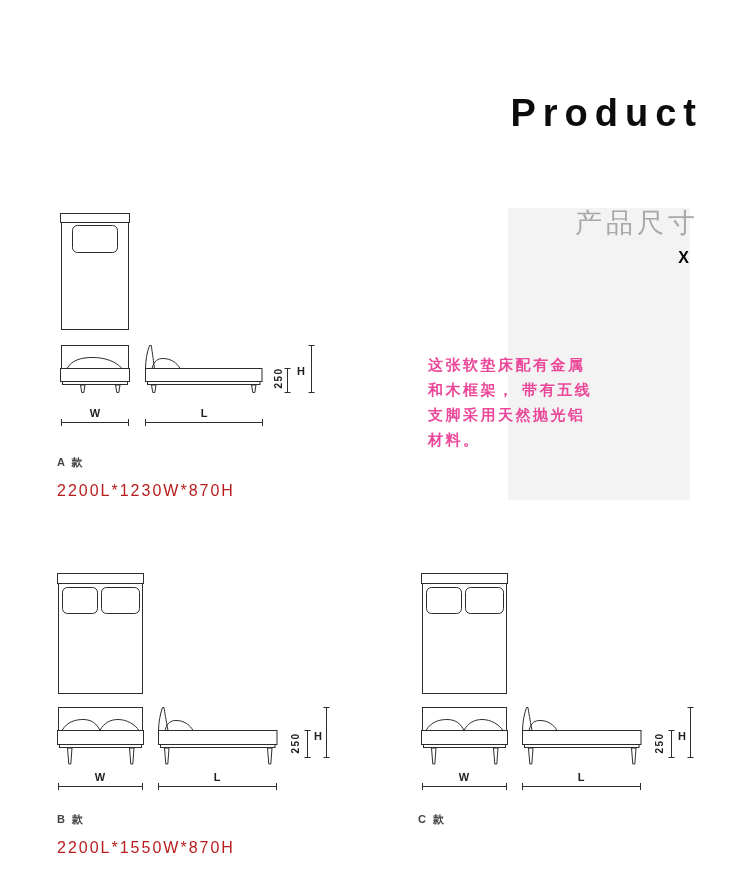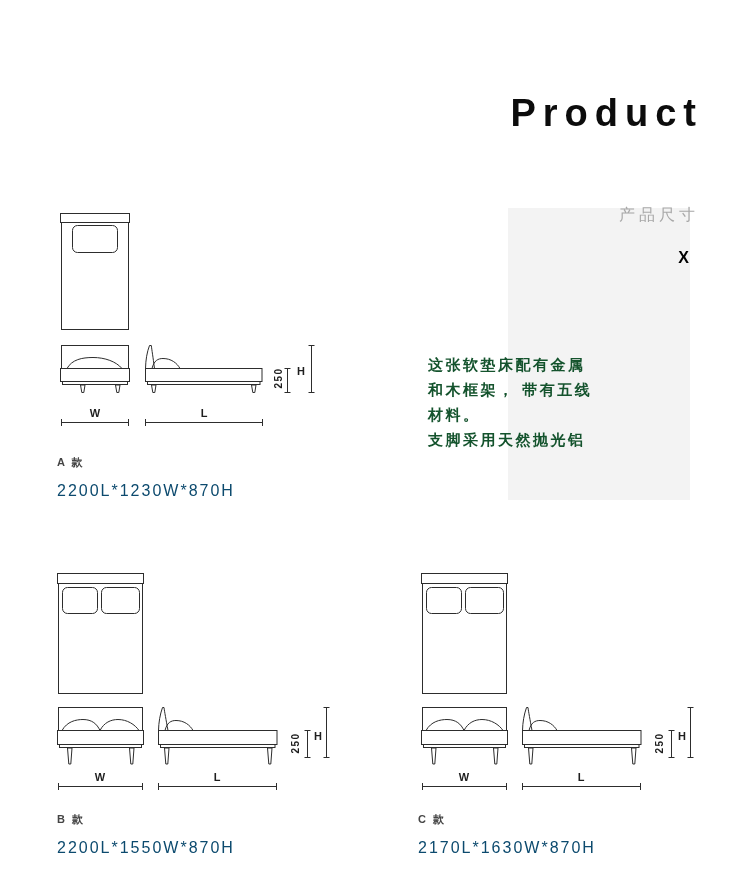--- a/index.html
+++ b/index.html
@@ -9,56 +9,56 @@
     font-family:"Liberation Sans","DejaVu Sans",sans-serif; overflow:hidden;
   }
   
   .hero-title {
     position:absolute; top:90px; right:47px; text-align:right;
     font-size:38px; line-height:46px; font-weight:600; letter-spacing:7px;
     color:#0c0c0c; white-space:nowrap;
   }
   .hero-subtitle {
     position:absolute; top:205px; right:51px; text-align:right;
-    font-size:16px; font-weight:400; letter-spacing:4px;
+    font-size:27px; font-weight:400; letter-spacing:4px;
     color:#a8a8a8; z-index:2; white-space:nowrap;
   }
   .x-mark {
     position:absolute; top:249px; right:61px; font-size:16px; font-weight:600;
     color:#000000; z-index:2;
   }
   
   .gray-panel {
     position:absolute; left:508px; top:208px; width:182px; height:292px;
     background:#f3f3f3; z-index:1;
   }
   .description {
     position:absolute; left:428px; top:352px; width:285px; z-index:2;
     font-size:15px; line-height:25px; letter-spacing:2.5px;
-    color:#14532d; font-weight:600;
+    color:#ec4899; font-weight:600;
   }
   
   .model { position:absolute; z-index:2; }
   .model-a { left:55px;  top:205px; width:280px; height:305px; }
   .model-b { left:52px;  top:568px; width:300px; height:305px; }
   .model-c { left:416px; top:568px; width:300px; height:305px; }
   .drawing { position:absolute; left:0; top:0; display:block; }
   .drawing .lines { fill:none; stroke:#2d2d2d; stroke-width:1; }
   .dim-text text {
     font-family:"Liberation Sans","DejaVu Sans",sans-serif;
     font-size:11px; font-weight:700; fill:#1e1e1e;
   }
   .dim-text text.leg { font-size:10px; font-weight:600; letter-spacing:1.5px; }
   .model-label {
     position:absolute; font-size:11px; font-weight:600; letter-spacing:2px;
     color:#454545; white-space:nowrap;
   }
   .model-size {
     position:absolute; font-size:16px; font-weight:400; letter-spacing:2px;
-    color:#0c4a6e; white-space:nowrap;
+    color:#b91c1c; white-space:nowrap;
   }
   .model-a .model-label { left:2px; top:250px; }
   .model-a .model-size  { left:2px; top:277px; }
   .model-b .model-label { left:5px; top:244px;text-align:right; }
   .model-b .model-size  { left:5px; top:271px; }
   .model-c .model-label { left:2px; top:244px; }
   .model-c .model-size  { left:2px; top:271px; }
 </style>
 </head>
 <body>
@@ -69,22 +69,22 @@
     <div>Product</div>
   </div>
   <div class="hero-subtitle">产品尺寸</div>
   <div class="x-mark">X</div>
 
   <div class="gray-panel"></div>
 
   <div class="description">
     <div>这张软垫床配有金属</div>
     <div>和木框架， 带有五线</div>
+    <div>支脚采用天然抛光铝</div>
     <div>材料。</div>
-    <div>支脚采用天然抛光铝</div>
   </div>
 
   <section class="model model-a">
     <svg class="drawing" width="265" height="225" viewBox="0 0 265 225">
       <g class="lines">
 
         <rect x="5.5" y="8.5" width="69" height="9"></rect>
         <rect x="6.5" y="17.5" width="67" height="107"></rect>
         <rect x="17.5" y="20.5" width="45" height="27" rx="5"></rect>
 
@@ -221,16 +221,15 @@
         <line x1="224.5" y1="215" x2="224.5" y2="222"></line>
       </g>
       <g class="dim-text">
         <text class="leg" x="243" y="175" dy="3.5" text-anchor="middle" transform="rotate(-90 243 175)">250</text>
         <text x="262" y="172">H</text>
         <text x="48" y="213" text-anchor="middle">W</text>
         <text x="165" y="213" text-anchor="middle">L</text>
       </g>
     </svg>
     <div class="model-label">C 款</div>
-    <div class="model-size">2170L*1630W*870H</div>
   </section>
 
 </div>
 
 </body></html>

